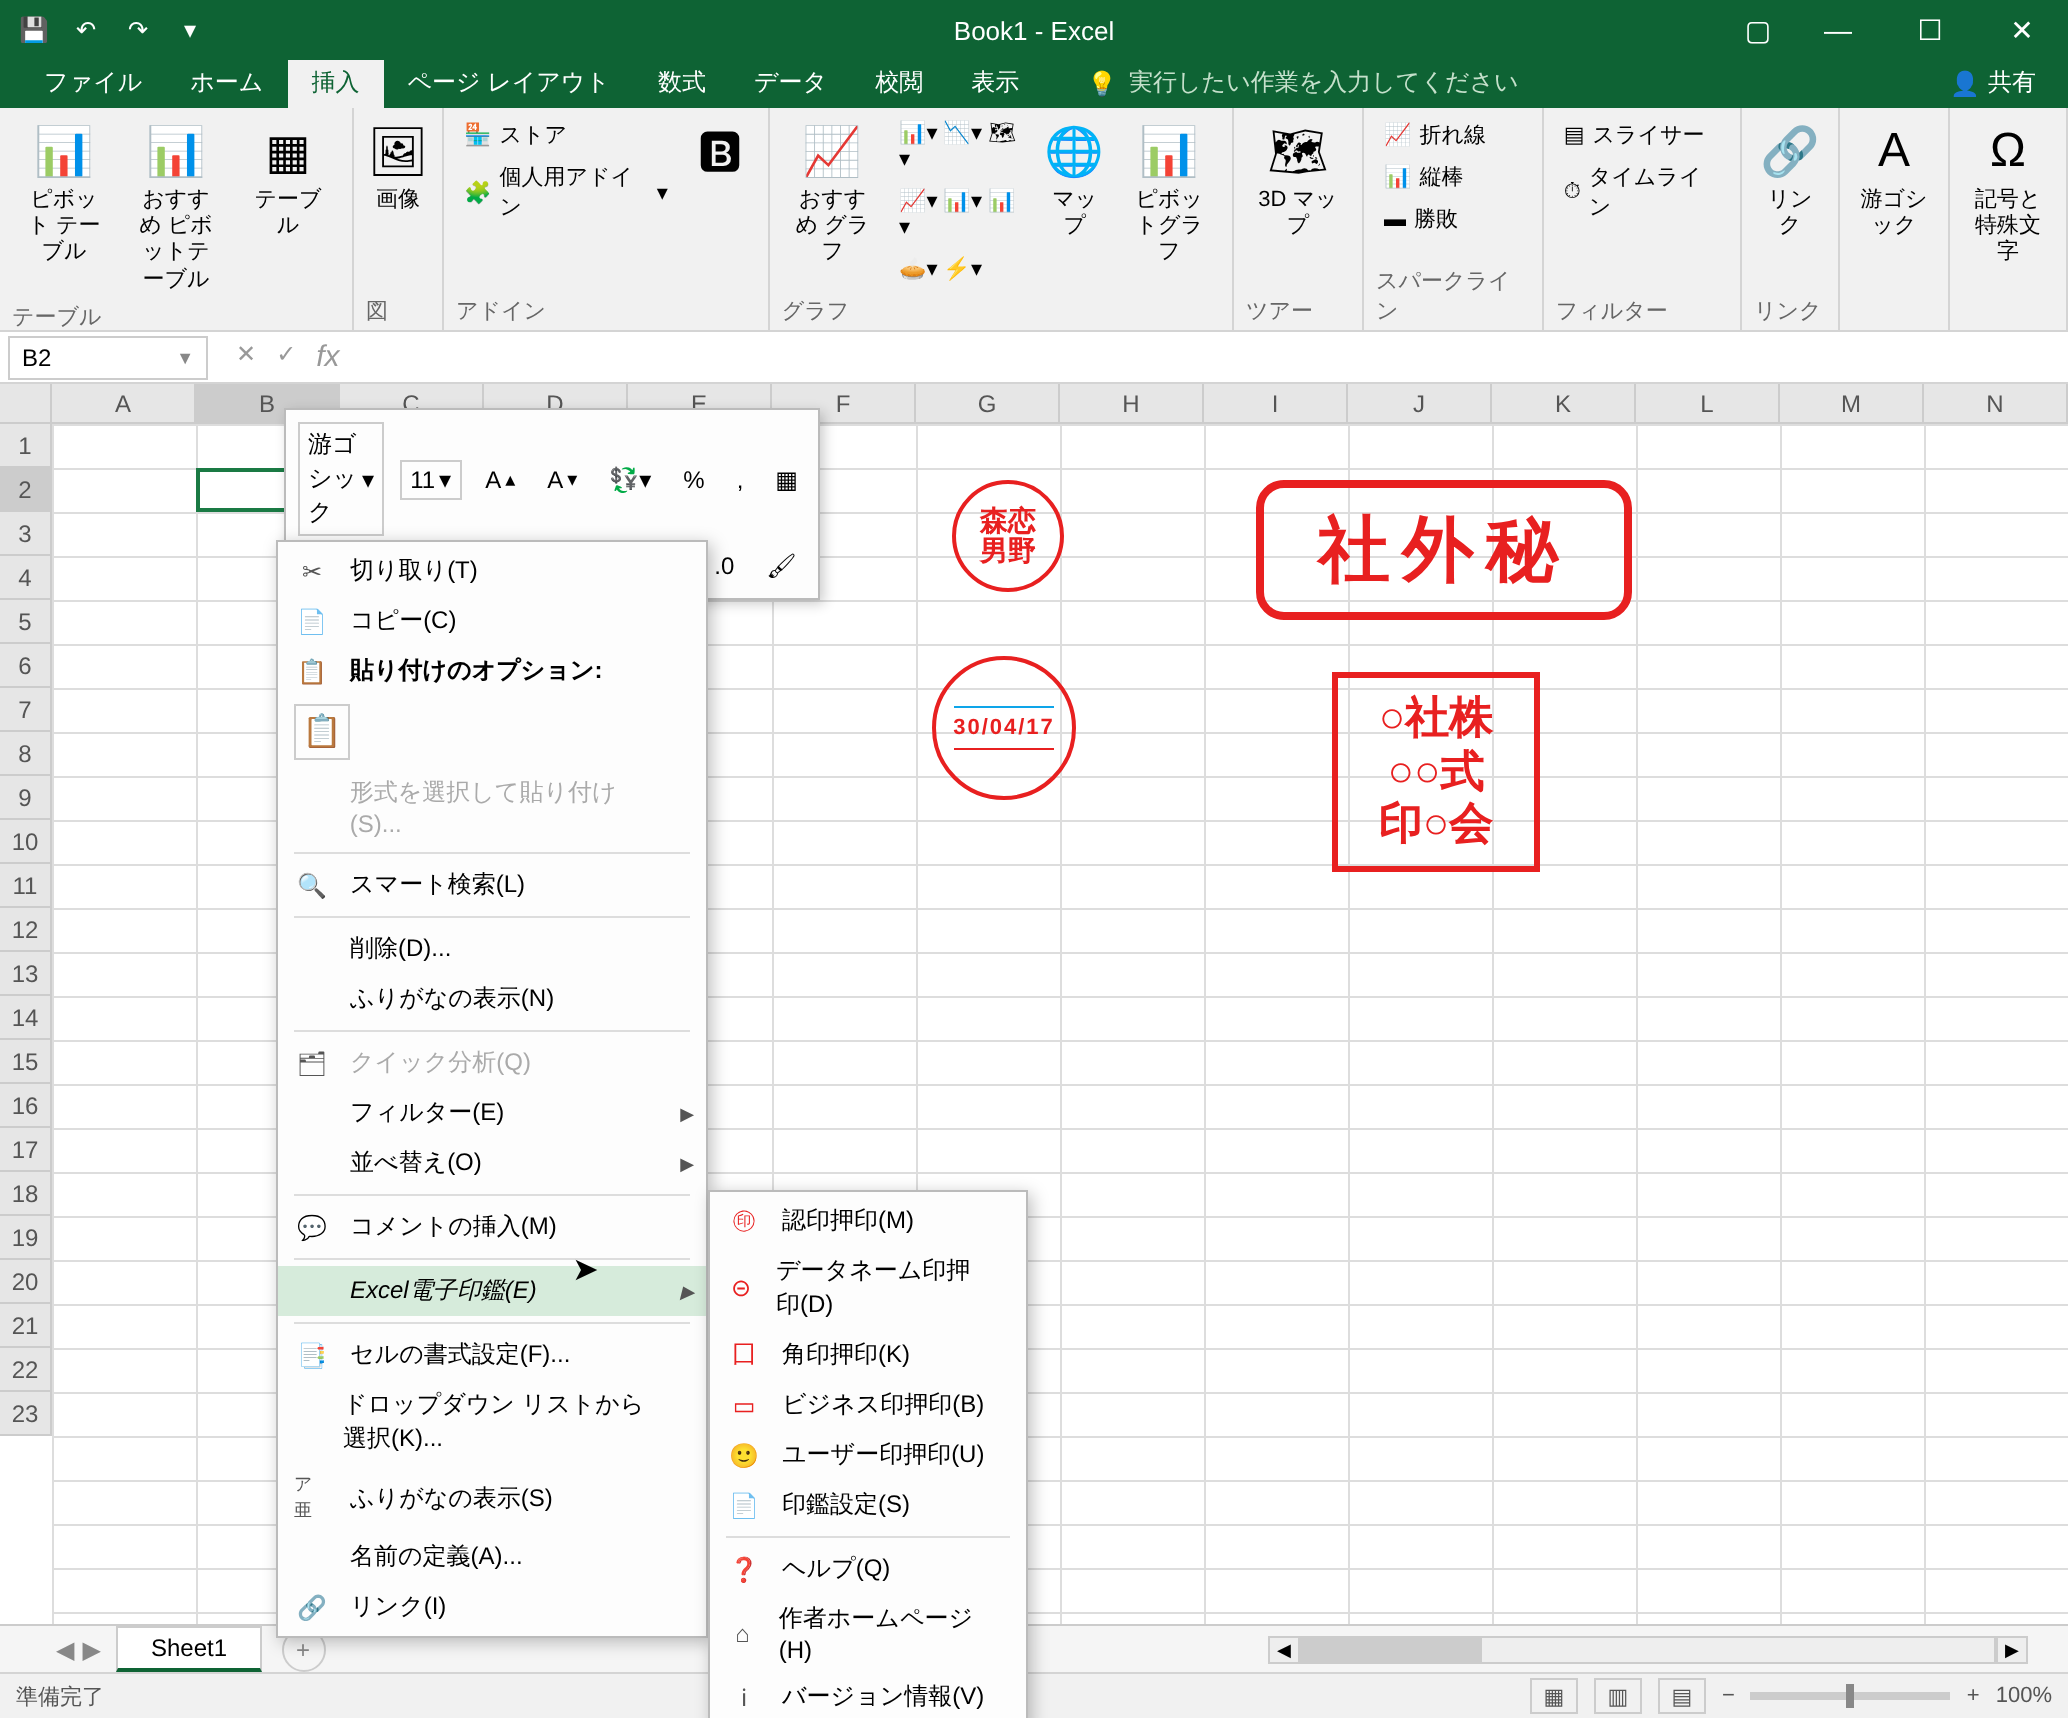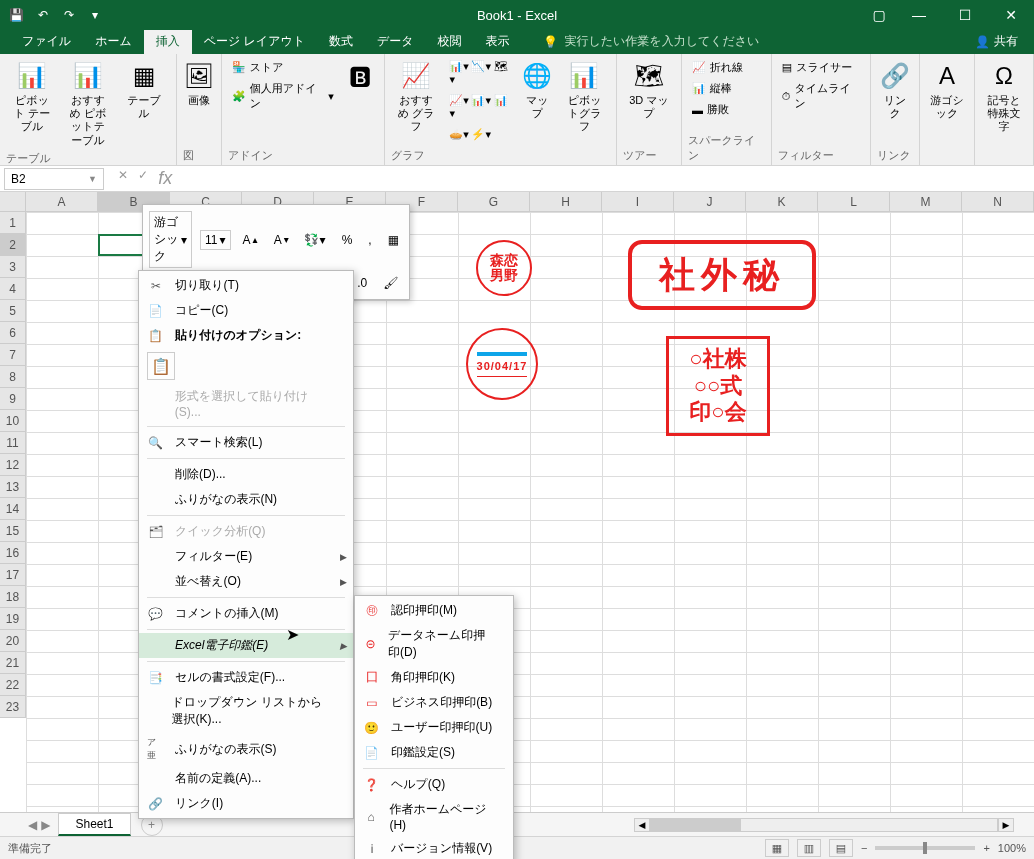--- a/index.html
+++ b/index.html
@@ -26,21 +26,21 @@
 .rgroup-label { text-align: left; font-size: 11px; color: #666; padding-top: 2px; }
 .big-btn { display: flex; flex-direction: column; align-items: center; gap: 2px; padding: 2px 4px; cursor: pointer; width: 52px; }
 .big-btn .icn { width: 32px; height: 32px; display: flex; align-items: center; justify-content: center; font-size: 24px; }
 .big-btn .lbl { font-size: 11px; text-align: center; line-height: 1.2; }
 .small-row { display: flex; align-items: center; gap: 4px; padding: 2px 4px; font-size: 11px; cursor: pointer; }
 .vstack { display: flex; flex-direction: column; gap: 2px; }
 
 .formula-bar { height: 26px; border-bottom: 1px solid #d4d4d4; display: flex; align-items: center; background: #fff; }
 .namebox { width: 100px; height: 22px; border: 1px solid #ccc; margin: 0 4px; padding: 2px 6px; display: flex; align-items: center; justify-content: space-between; }
 .fb-btns { display: flex; gap: 10px; padding: 0 10px; color: #999; }
-.fx { font-style: italic; font-size: 18px; }
+.fx { font-style: italic; font-size: 15px; }
 
 .grid-area { position: relative; height: 620px; background: #fff; }
 .col-headers { height: 20px; display: flex; background: #e6e6e6; border-bottom: 1px solid #ccc; position: absolute; top: 0; left: 0; right: 0; }
 .corner { width: 26px; border-right: 1px solid #ccc; background: #e6e6e6; }
 .ch { width: 72px; border-right: 1px solid #ccc; text-align: center; font-size: 12px; line-height: 20px; color: #555; }
 .row-headers { position: absolute; left: 0; top: 20px; width: 26px; background: #e6e6e6; border-right: 1px solid #ccc; }
 .rh { height: 22px; border-bottom: 1px solid #ccc; text-align: center; font-size: 12px; line-height: 22px; color: #555; }
 .rh.sel { background: #ccc; }
 .cells { position: absolute; left: 26px; top: 20px; right: 0; bottom: 0; }
 .gridbg { position: absolute; inset: 0; background-image: linear-gradient(#ddd 1px, transparent 1px), linear-gradient(90deg, #ddd 1px, transparent 1px); background-size: 72px 22px; }
@@ -321,21 +321,21 @@
       <div class="rh">23</div>
     </div>
   <div class="cells">
     <div class="gridbg"></div>
     <div class="sel-cell"></div>
     <div class="stamp round1">
         <span style="white-space:pre">森恋
 男野</span>
       </div>
     <div class="stamp round2">
-        <span style="border-top:4px solid #0ea5e9;border-bottom:1px solid #e82020;padding:4px 0">30/04/17</span>
+        <span style="border-top:1px solid #0ea5e9;border-bottom:1px solid #e82020;padding:4px 0">30/04/17</span>
       </div>
     <div class="stamp rect1">社外秘</div>
     <div class="stamp rect2">
       <span>○社株</span>
         <span>○○式</span>
         <span>印○会</span>
     </div>
   </div>
 </div>
 

